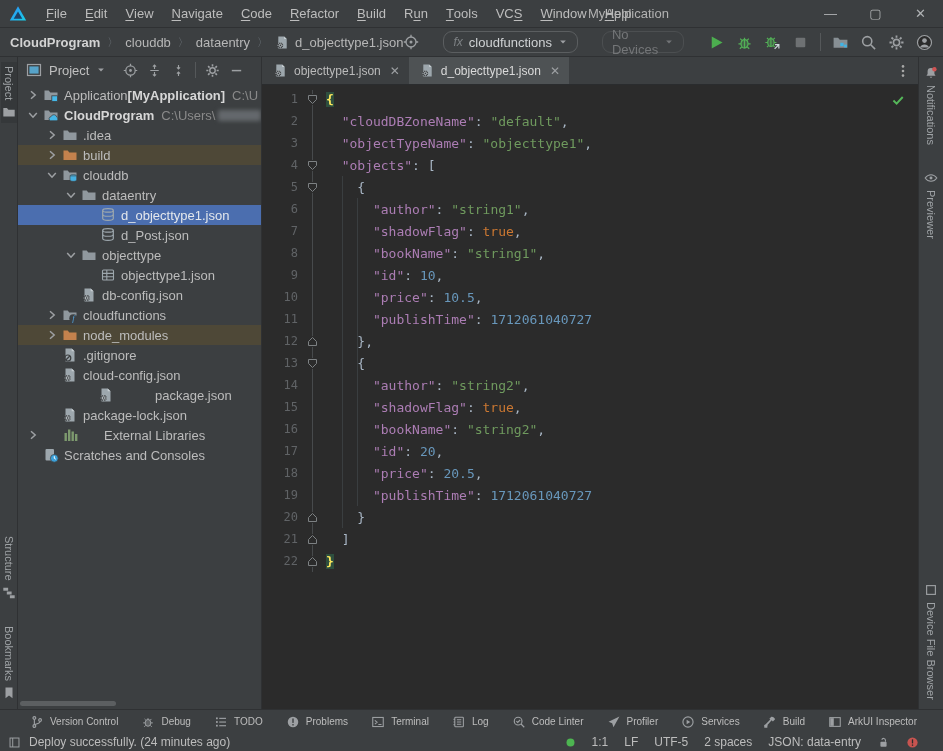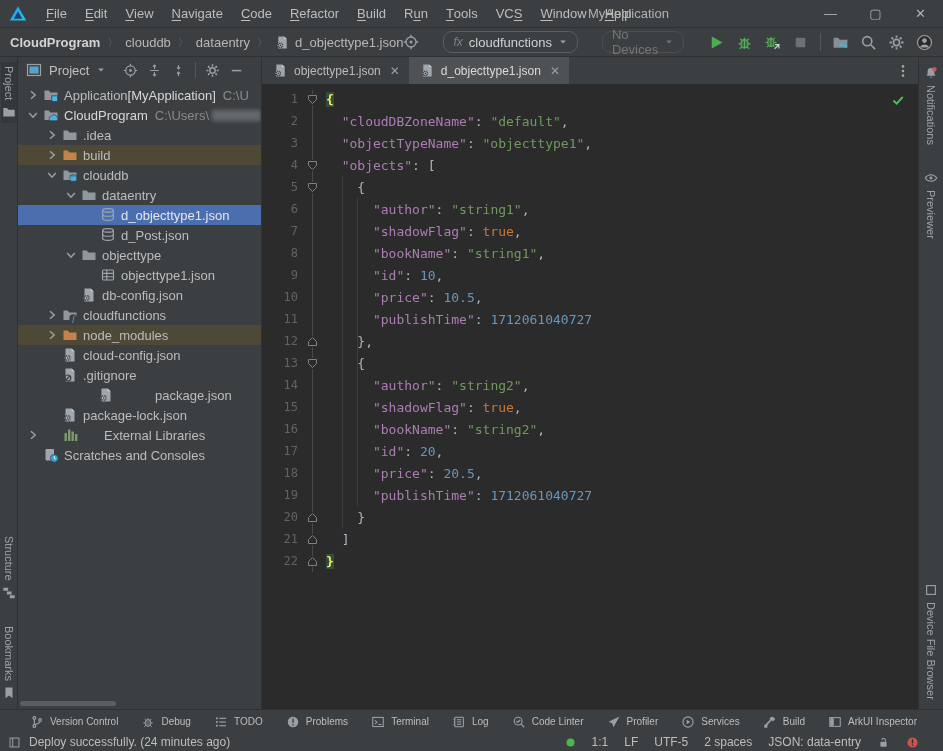--- a/index.html
+++ b/index.html
@@ -53,21 +53,21 @@
   .ph-divider { width:1px; height:16px; background:#55585a; }
   .tree { flex:1; overflow:hidden; position:relative; padding-top:2px; }
   .row { height:20px; display:flex; align-items:center; white-space:nowrap; overflow:hidden; }
   .row.sel { background:#4b6eaf; }
   .row.sel .tlabel { color:#e3e7ec; }
   .row.hlt { background:#4e4837; }
   .chev { width:18px; height:16px; flex:none; }
   .chev svg { width:16px; height:16px; }
   .ticon { margin-right:5px; }
   .tlabel { color:#bcbcbc; }
-  .tlabel.bold { font-weight:normal; color:#d7d7d7; }
+  .tlabel.bold { font-weight:bold; color:#d7d7d7; }
   .tpath { color:#8a8a8a; margin-left:7px; }
   .blurbox { display:inline-block; width:56px; height:11px; background:#64686c; filter:blur(2px); border-radius:2px; margin-left:3px; vertical-align:middle; }
   .tree-hscroll { position:absolute; bottom:3px; left:2px; width:96px; height:5px; background:#5c5f61; border-radius:3px; }
 
   
   .editor { flex:1; display:flex; flex-direction:column; background:#2b2b2b; min-width:0; position:relative; }
   .tabbar { height:28px; background:#3c3f41; border-bottom:1px solid #2a2c2e; display:flex; align-items:stretch; position:relative; flex:none; }
   .tab { display:flex; align-items:center; gap:6px; padding:0 9px 0 11px; font-size:12px; color:#bbbbbb; }
   .tab.active { background:#4e5254; color:#dadada; }
   .tab .x { color:#9da0a3; font-size:12px; margin-left:3px; }
@@ -479,40 +479,40 @@
               </svg>
             </span>
             <span class="tlabel">node_modules</span>
           </div>
           <div class="row" style="padding-left: 26px;">
             <span class="chev"></span>
             <span class="icon ticon" style="width: 16px; height: 16px;">
               <svg viewBox="0 0 16 16">
                 <path d="M3.5 1.5h6.2l2.8 2.8v10.2H3.5z" fill="#9da7ad"></path>
                 <path d="M9.7 1.5v2.8h2.8z" fill="#c9d0d4"></path>
+                <circle cx="5.8" cy="11" r="3" fill="none" stroke="#3c3f41" stroke-width="1.2"></circle>
+                <path d="M3.8 13l4-4" stroke="#3c3f41" stroke-width="1.2"></path>
+              </svg>
+            </span>
+            <span class="tlabel">.gitignore</span>
+          </div>
+          <div class="row" style="padding-left: 26px;">
+            <span class="chev"></span>
+            <span class="icon ticon" style="width: 16px; height: 16px;">
+              <svg viewBox="0 0 16 16">
+                <path d="M3.5 1.5h6.2l2.8 2.8v10.2H3.5z" fill="#9da7ad"></path>
+                <path d="M9.7 1.5v2.8h2.8z" fill="#c9d0d4"></path>
                 <circle cx="5.7" cy="11" r="3" fill="#3c3f41"></circle>
                 <circle cx="5.7" cy="11" r="1.3" fill="none" stroke="#b9c0c4" stroke-width="1"></circle>
                 <g stroke="#b9c0c4" stroke-width="1">
                   <path d="M5.7 7.9v1M5.7 13.1v1M2.6 11h1M7.8 11h1M3.5 8.8l.7.7M7.2 12.5l.7.7M3.5 13.2l.7-.7M7.2 9.5l.7-.7"></path>
                 </g>
               </svg>
             </span>
             <span class="tlabel">cloud-config.json</span>
-          </div>
-          <div class="row" style="padding-left: 26px;">
-            <span class="chev"></span>
-            <span class="icon ticon" style="width: 16px; height: 16px;">
-              <svg viewBox="0 0 16 16">
-                <path d="M3.5 1.5h6.2l2.8 2.8v10.2H3.5z" fill="#9da7ad"></path>
-                <path d="M9.7 1.5v2.8h2.8z" fill="#c9d0d4"></path>
-                <circle cx="5.8" cy="11" r="3" fill="none" stroke="#3c3f41" stroke-width="1.2"></circle>
-                <path d="M3.8 13l4-4" stroke="#3c3f41" stroke-width="1.2"></path>
-              </svg>
-            </span>
-            <span class="tlabel">.gitignore</span>
           </div>
           <div class="row" style="padding-left: 26px; gap: 36px;">
             <span class="chev"></span>
             <span class="icon ticon" style="width: 16px; height: 16px;">
               <svg viewBox="0 0 16 16">
                 <path d="M3.5 1.5h6.2l2.8 2.8v10.2H3.5z" fill="#9da7ad"></path>
                 <path d="M9.7 1.5v2.8h2.8z" fill="#c9d0d4"></path>
                 <circle cx="5.7" cy="11" r="3" fill="#3c3f41"></circle>
                 <circle cx="5.7" cy="11" r="1.3" fill="none" stroke="#b9c0c4" stroke-width="1"></circle>
                 <g stroke="#b9c0c4" stroke-width="1">

